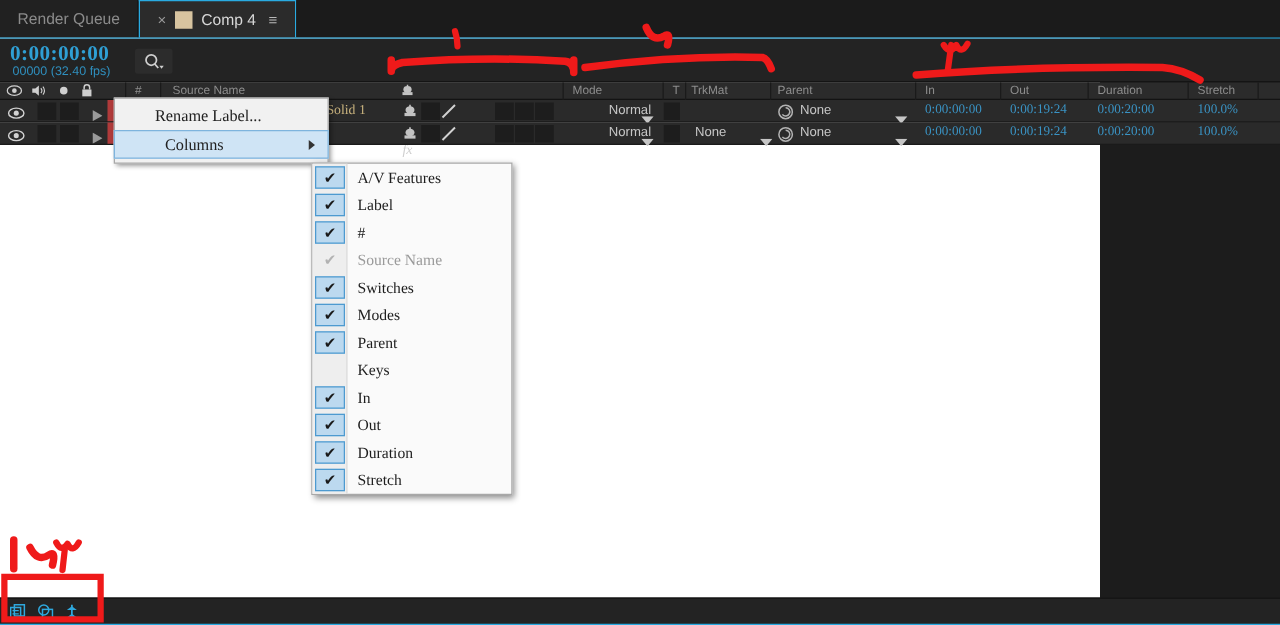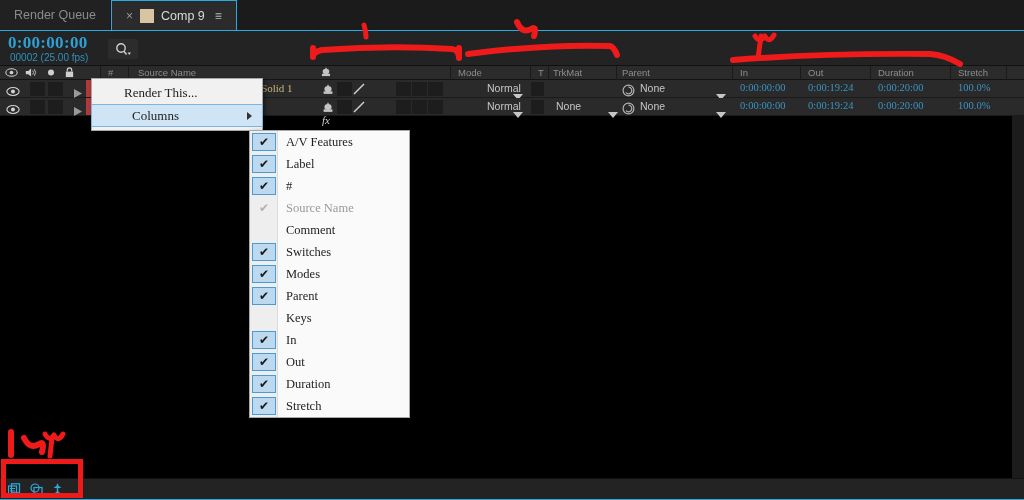--- a/index.html
+++ b/index.html
@@ -2,21 +2,21 @@
 <html><head>
 <meta charset="utf-8">
 <style>
   * { box-sizing: border-box; margin: 0; padding: 0; }
   html, body {
     width: 1024px; height: 500px;
     background: #1c1c1c;
     font-family: "Liberation Sans", sans-serif;
     overflow: hidden;
   }
-  .app { position: relative; width: 1012px; height: 500px; background: #000000; }
+  .app { position: relative; width: 880px; height: 500px; background: #ffffff; }
 
   
   .tabbar {
     position: absolute; left: 0; top: 0; width: 1024px; height: 30px;
     background: #1b1b1b; display: flex; align-items: stretch;
   }
   .tab {
     display: flex; align-items: center; gap: 7px;
     padding: 0 14px; height: 30px; font-size: 12.5px; color: #8b8b8b;
     background: #212121; border-right: 1px solid #111;
@@ -182,30 +182,30 @@
 
 <div class="app">
 
   <div class="tabbar">
     <div class="tab">
       <span>Render Queue</span>
     </div>
     <div class="tab active">
       <span class="tab-close">×</span>
       <span class="tab-swatch"></span>
-      <span>Comp 9</span>
+      <span>Comp 4</span>
       <span class="tab-menu">≡</span>
     </div>
     <div class="tabbar-fill"></div>
   </div>
   <div class="blue-rule"></div>
 
   <div class="tcbar">
     <div class="tc-main">0:00:00:00</div>
-    <div class="tc-sub">00002 (25.00 fps)</div>
+    <div class="tc-sub">00000 (32.40 fps)</div>
     <div class="tc-search">
       <svg width="18" height="15" viewBox="0 0 18 15">
         <circle cx="7" cy="6" r="4.2" fill="none" stroke="#cfcfcf" stroke-width="1.4"></circle>
         <line x1="9.8" y1="9.2" x2="12.6" y2="12.4" stroke="#cfcfcf" stroke-width="1.5"></line>
         <path d="M13.5 10.5 L17 10.5 L15.25 13 Z" fill="#cfcfcf"></path>
       </svg>
     </div>
 
     <div class="toolicons">
       <svg class="ti" viewBox="0 0 24 24">
@@ -454,21 +454,21 @@
       </span>
       <span class="tcol" style="left:740px;">0:00:00:00</span>
       <span class="tcol" style="left:808px;">0:00:19:24</span>
       <span class="tcol" style="left:878px;">0:00:20:00</span>
       <span class="tcol" style="left:958px;">100.0%</span>
     </div>
   </div>
 
   <div class="ctxmenu">
     <div class="mi">
-      <span>Render This...</span>
+      <span>Rename Label...</span>
     </div>
     <div class="mi hl sep-top">
       <span>Columns</span>
       <span class="arrow-r"></span>
     </div>
   </div>
 
   <div class="submenu">
     <div class="gutter"></div>
 
@@ -480,24 +480,20 @@
       <span class="cbx">✔</span>
       <span>Label</span>
     </div>
     <div class="si">
       <span class="cbx">✔</span>
       <span>#</span>
     </div>
     <div class="si disabled">
       <span class="cbx ghost">✔</span>
       <span>Source Name</span>
-    </div>
-    <div class="si">
-      <span class="cbx off"></span>
-      <span>Comment</span>
     </div>
     <div class="si">
       <span class="cbx">✔</span>
       <span>Switches</span>
     </div>
     <div class="si">
       <span class="cbx">✔</span>
       <span>Modes</span>
     </div>
     <div class="si">

